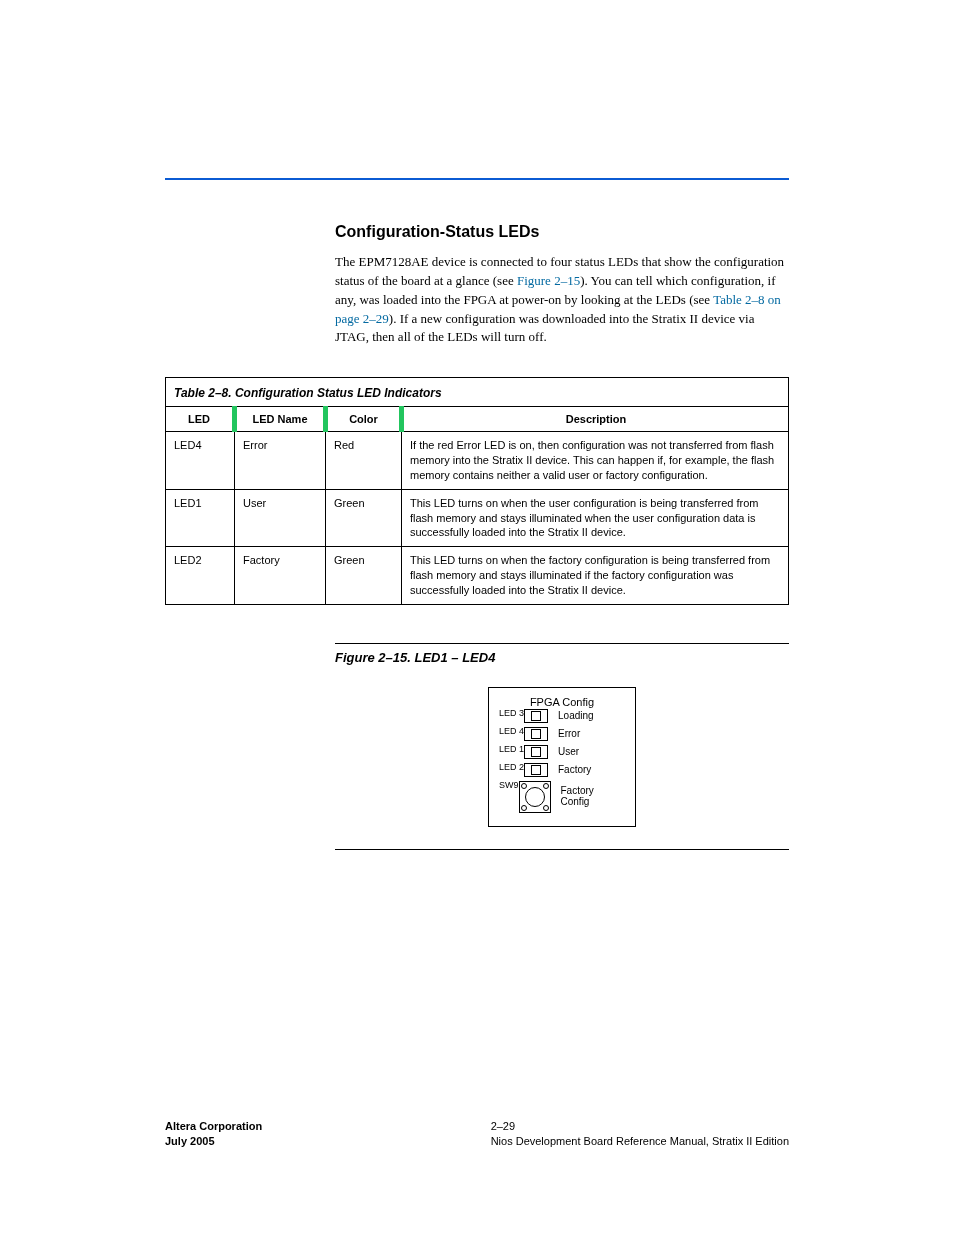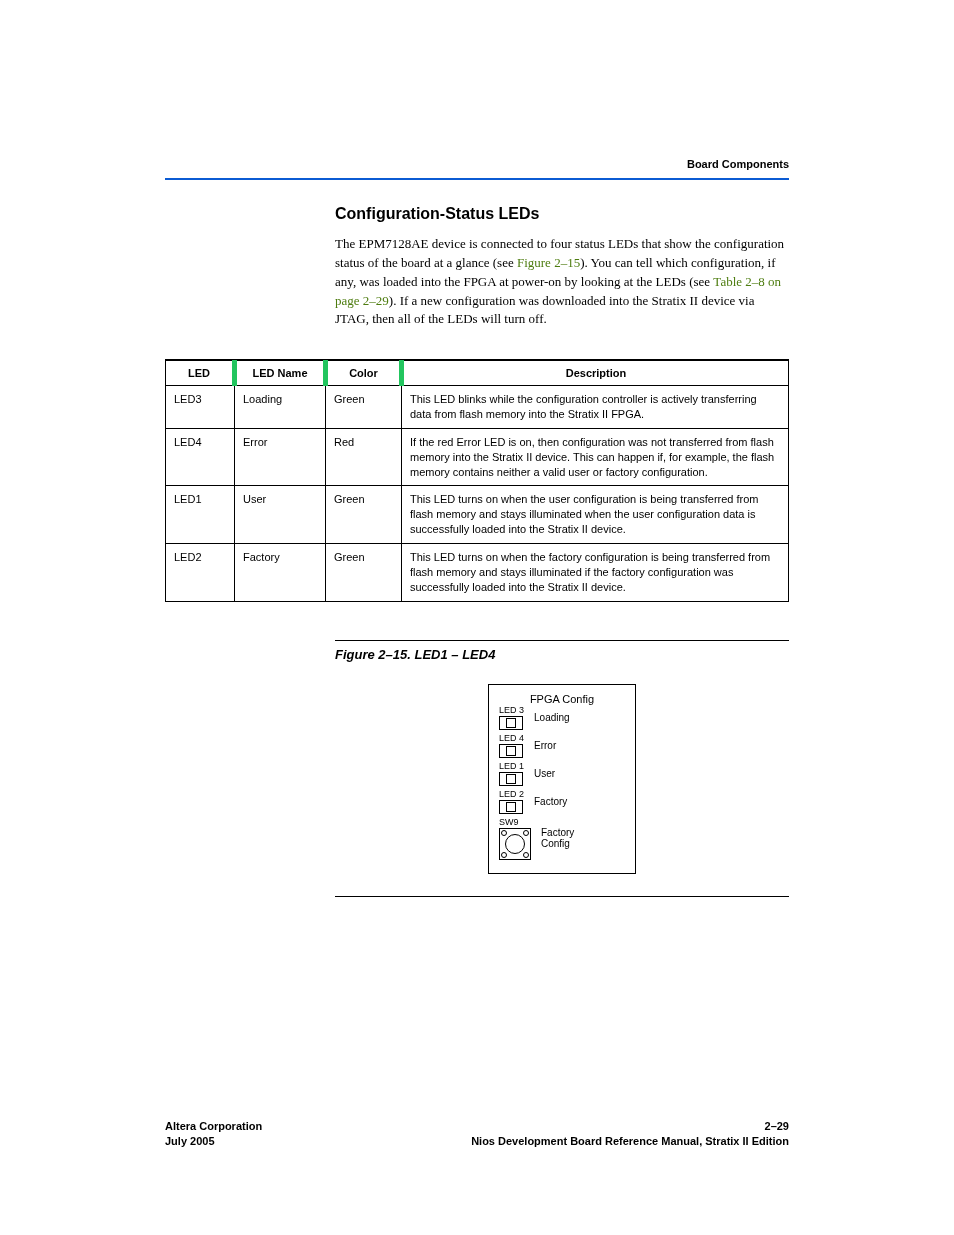--- a/index.html
+++ b/index.html
@@ -29,42 +29,41 @@
   }
   .blue-rule{
     position:absolute;
     top:178px;
     width:100%;
     height:2px;
     background:#0b5bd3;
   }
   .content{
     position:absolute;
-    top:205px;
+    top:223px;
     width:100%;
   }
   .section-title{
     font-family:Arial,Helvetica,sans-serif;
     font-weight:bold;
     font-size:16px;
     margin-left:170px;
     margin-bottom:12px;
   }
   .body-text{
     font-family:Georgia,"Times New Roman",serif;
     font-size:13px;
     line-height:1.45;
     margin-left:170px;
     margin-right:0;
   }
   .body-text a, .link{
-    color:#4d7c0f;
+    color:#0369a1;
     cursor:pointer;
     text-decoration:none;
-    font-family:Liberation Serif, serif;
   }
   .tbl-wrap{
     margin-top:30px;
     border:1px solid #000;
   }
   .tbl-caption{
     font-family:Arial,Helvetica,sans-serif;
     font-weight:bold;
     font-style:italic;
     font-size:12px;
@@ -130,21 +129,21 @@
     font-size:11px;
   }
   .diagram .row{
     display:flex;
     align-items:flex-end;
     margin-bottom:3px;
     gap:10px;
   }
   .diagram .stack{
     display:flex;
-    flex-direction:column;
+    flex-direction:row;
     align-items:flex-start;
     font-size:9px;
     text-align:center;
   }
   .diagram .led-box{
     width:22px;height:12px;border:1px solid #000;
     display:flex;align-items:center;justify-content:center;
     margin-top:1px;
   }
   .diagram .led-box .inner{
@@ -178,54 +177,48 @@
     bottom:86px;
     width:100%;
     display:flex;
     justify-content:space-between;
     align-items:flex-end;
     font-family:Arial,Helvetica,sans-serif;
     font-size:11px;
     line-height:1.35;
   }
   .footer .left{font-weight:bold;}
-  .footer .right{text-align:right;font-weight:bold;}
+  .footer .right{text-align:left;font-weight:normal;}
 </style>
 </head>
 <body>
 
 <div class="page">
 
-  <div class="running-head">Board Components</div>
   <div class="blue-rule"></div>
 
   <div class="content">
     <div class="section-title">Configuration-Status LEDs</div>
 
     <div class="body-text">
       <span>The EPM7128AE device is connected to four status LEDs that show the configuration status of the board at a glance (see </span><span class="link">Figure 2–15</span><span>). You can tell which configuration, if any, was loaded into the FPGA at power-on by looking at the LEDs (see </span><span class="link">Table 2–8 on page 2–29</span><span>). If a new configuration was downloaded into the Stratix II device via JTAG, then all of the LEDs will turn off.</span>
     </div>
 
     <div class="tbl-wrap">
+      <div class="tbl-caption">Table 2–8. Configuration Status LED Indicators</div>
       <table class="datatable">
         <thead>
           <tr>
             <th class="col-led">LED</th>
             <th class="col-name">LED Name</th>
             <th class="col-color">Color</th>
             <th>Description</th>
           </tr>
         </thead>
         <tbody>
-          <tr>
-            <td>LED3</td>
-            <td>Loading</td>
-            <td>Green</td>
-            <td>This LED blinks while the configuration controller is actively transferring data from flash memory into the Stratix II FPGA.</td>
-          </tr>
           <tr>
             <td>LED4</td>
             <td>Error</td>
             <td>Red</td>
             <td>If the red Error LED is on, then configuration was not transferred from flash memory into the Stratix II device. This can happen if, for example, the flash memory contains neither a valid user or factory configuration.</td>
           </tr>
           <tr>
             <td>LED1</td>
             <td>User</td>
             <td>Green</td>

